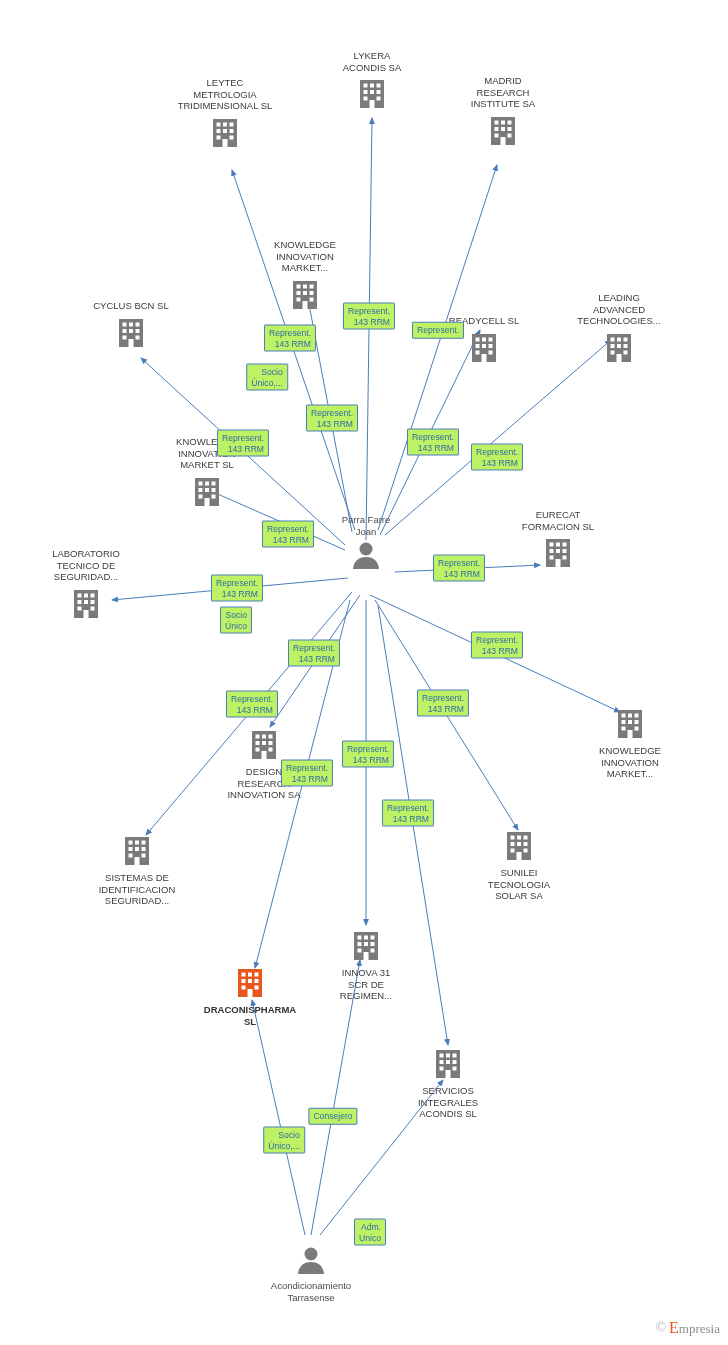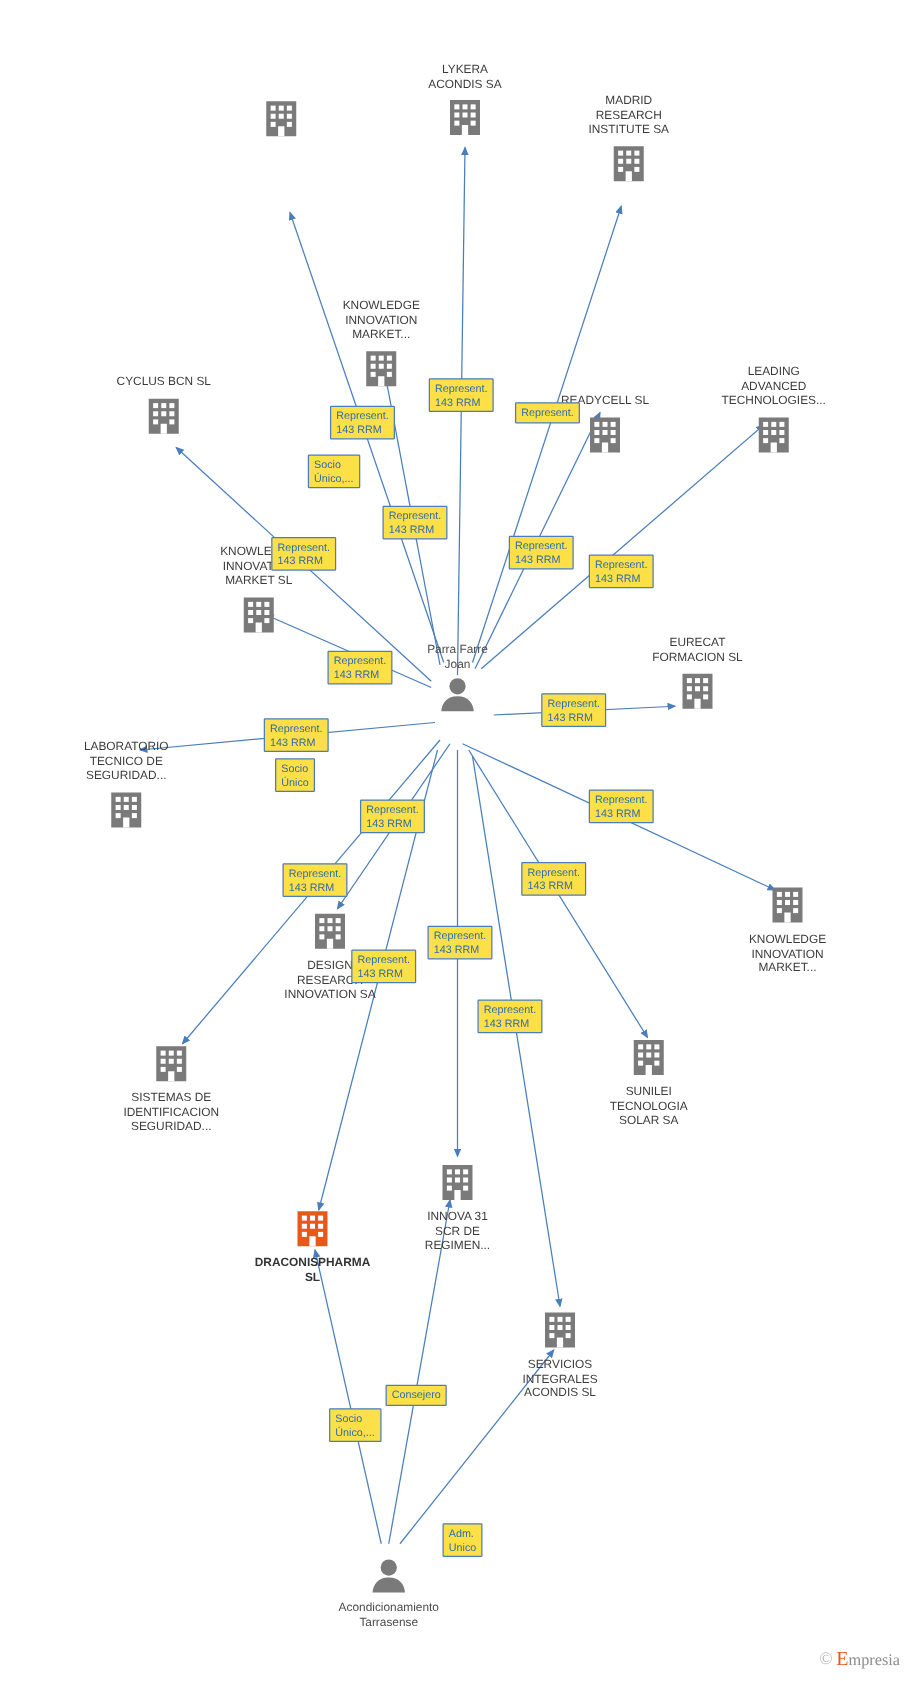--- a/index.html
+++ b/index.html
@@ -44,26 +44,26 @@
   .node.person .caption {
     color: #4b4b4b;
   }
   .node.highlight .caption {
     font-weight: bold;
     color: #333333;
   }
   .label {
     position: absolute;
     transform: translate(-50%, -50%);
-    background: #fde047;
+    background: #bef264;
     border: 1px solid #4a7ebb;
     color: #2f6ca8;
     font-size: 8.6px;
     line-height: 10.5px;
-    text-align: left;
+    text-align: right;
     padding: 2px 4px;
     white-space: pre-line;
     border-radius: 1px;
   }
   .watermark {
     position: absolute;
     right: 8px;
     bottom: 8px;
     font-size: 13px;
     color: #9a9a9a;
@@ -131,20 +131,23 @@
             <rect x="19.5" y="7.5" width="4" height="4" fill="#ffffff"></rect>
             <rect x="6.5" y="14" width="4" height="4" fill="#ffffff"></rect>
             <rect x="13" y="14" width="4" height="4" fill="#ffffff"></rect>
             <rect x="19.5" y="14" width="4" height="4" fill="#ffffff"></rect>
             <rect x="6.5" y="20.5" width="4" height="4" fill="#ffffff"></rect>
             <rect x="19.5" y="20.5" width="4" height="4" fill="#ffffff"></rect>
             <rect x="12.5" y="24" width="5" height="8" fill="#ffffff"></rect>
           </svg></span>
       </div>
       <div class="node" style="left: 225px; top: 77px; width: 150px;">
+        <span class="caption" style="margin-top: 0px; margin-bottom: 3px;">LEYTEC
+METROLOGIA
+TRIDIMENSIONAL SL</span>
         <span class="glyph"><svg width="30" height="34" viewBox="0 0 30 34">
             <rect x="3" y="4" width="24" height="28" fill="#7a7a7a"></rect>
             <rect x="6.5" y="7.5" width="4" height="4" fill="#ffffff"></rect>
             <rect x="13" y="7.5" width="4" height="4" fill="#ffffff"></rect>
             <rect x="19.5" y="7.5" width="4" height="4" fill="#ffffff"></rect>
             <rect x="6.5" y="14" width="4" height="4" fill="#ffffff"></rect>
             <rect x="13" y="14" width="4" height="4" fill="#ffffff"></rect>
             <rect x="19.5" y="14" width="4" height="4" fill="#ffffff"></rect>
             <rect x="6.5" y="20.5" width="4" height="4" fill="#ffffff"></rect>
             <rect x="19.5" y="20.5" width="4" height="4" fill="#ffffff"></rect>
@@ -258,21 +261,21 @@
             <rect x="13" y="7.5" width="4" height="4" fill="#ffffff"></rect>
             <rect x="19.5" y="7.5" width="4" height="4" fill="#ffffff"></rect>
             <rect x="6.5" y="14" width="4" height="4" fill="#ffffff"></rect>
             <rect x="13" y="14" width="4" height="4" fill="#ffffff"></rect>
             <rect x="19.5" y="14" width="4" height="4" fill="#ffffff"></rect>
             <rect x="6.5" y="20.5" width="4" height="4" fill="#ffffff"></rect>
             <rect x="19.5" y="20.5" width="4" height="4" fill="#ffffff"></rect>
             <rect x="12.5" y="24" width="5" height="8" fill="#ffffff"></rect>
           </svg></span>
       </div>
-      <div class="node" style="left: 101px; top: 548px; width: 150px; margin-top: 44px;">
+      <div class="node" style="left: 86px; top: 548px; width: 150px;">
         <span class="caption" style="margin-top: 0px; margin-bottom: 3px;">LABORATORIO
 TECNICO DE
 SEGURIDAD...</span>
         <span class="glyph"><svg width="30" height="34" viewBox="0 0 30 34">
             <rect x="3" y="4" width="24" height="28" fill="#7a7a7a"></rect>
             <rect x="6.5" y="7.5" width="4" height="4" fill="#ffffff"></rect>
             <rect x="13" y="7.5" width="4" height="4" fill="#ffffff"></rect>
             <rect x="19.5" y="7.5" width="4" height="4" fill="#ffffff"></rect>
             <rect x="6.5" y="14" width="4" height="4" fill="#ffffff"></rect>
             <rect x="13" y="14" width="4" height="4" fill="#ffffff"></rect>

